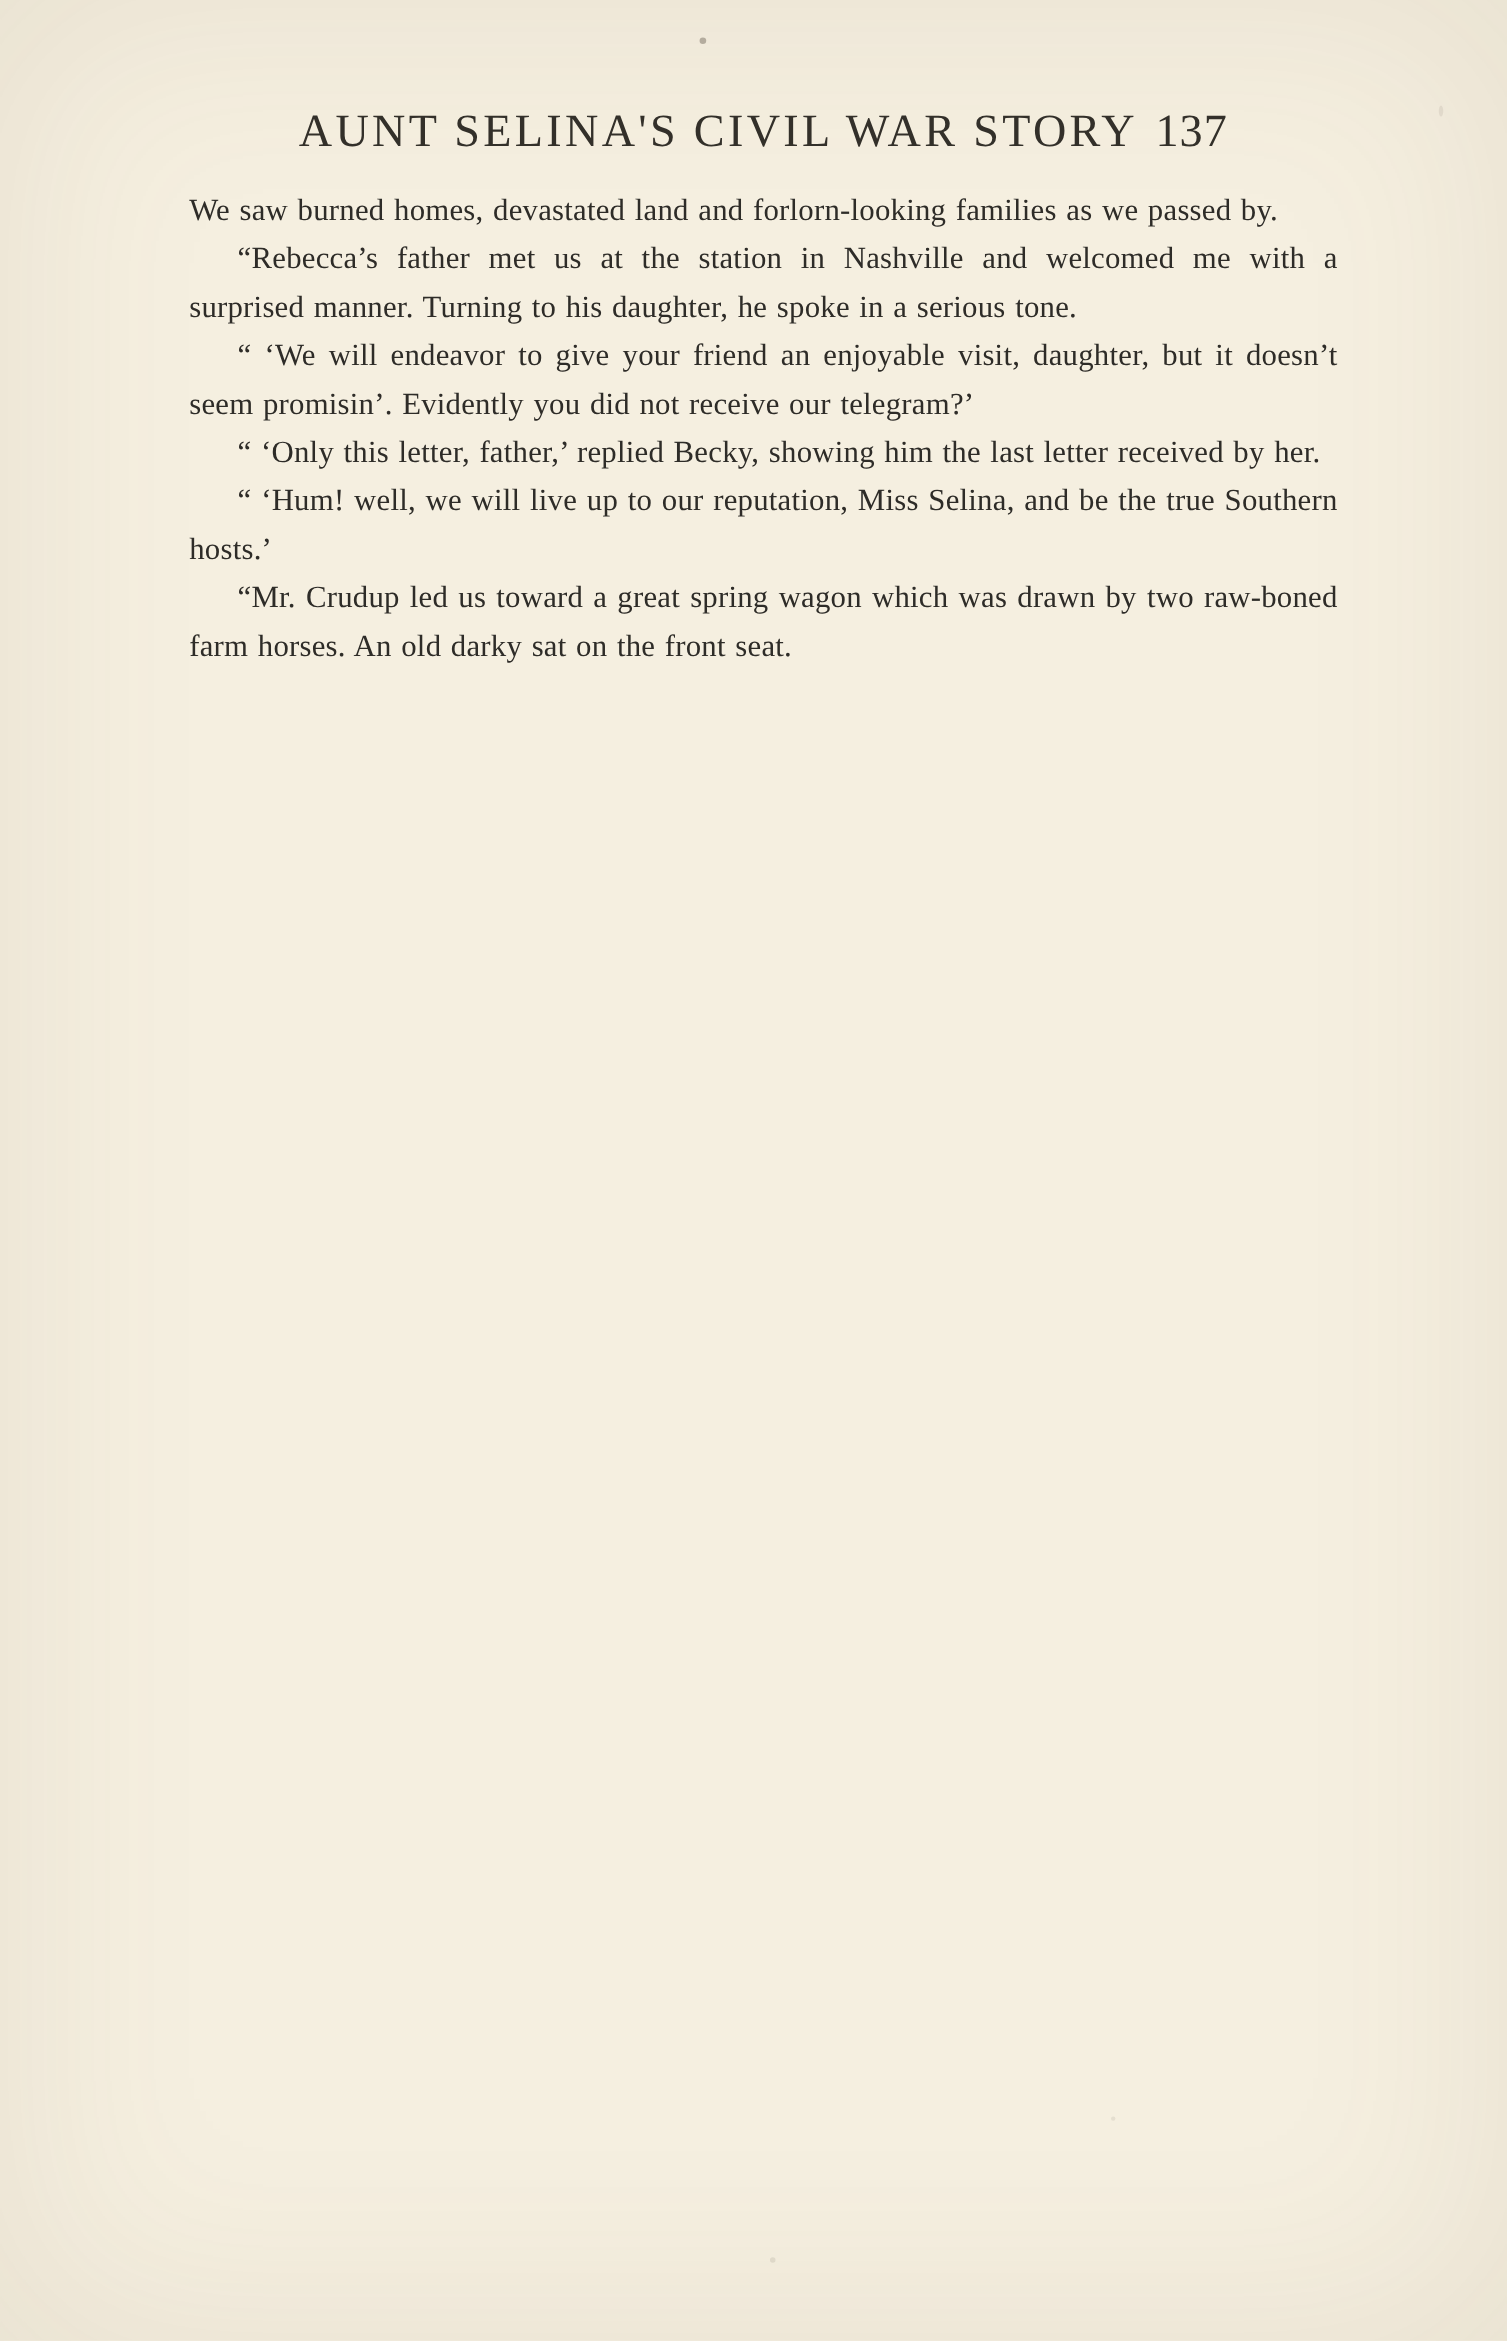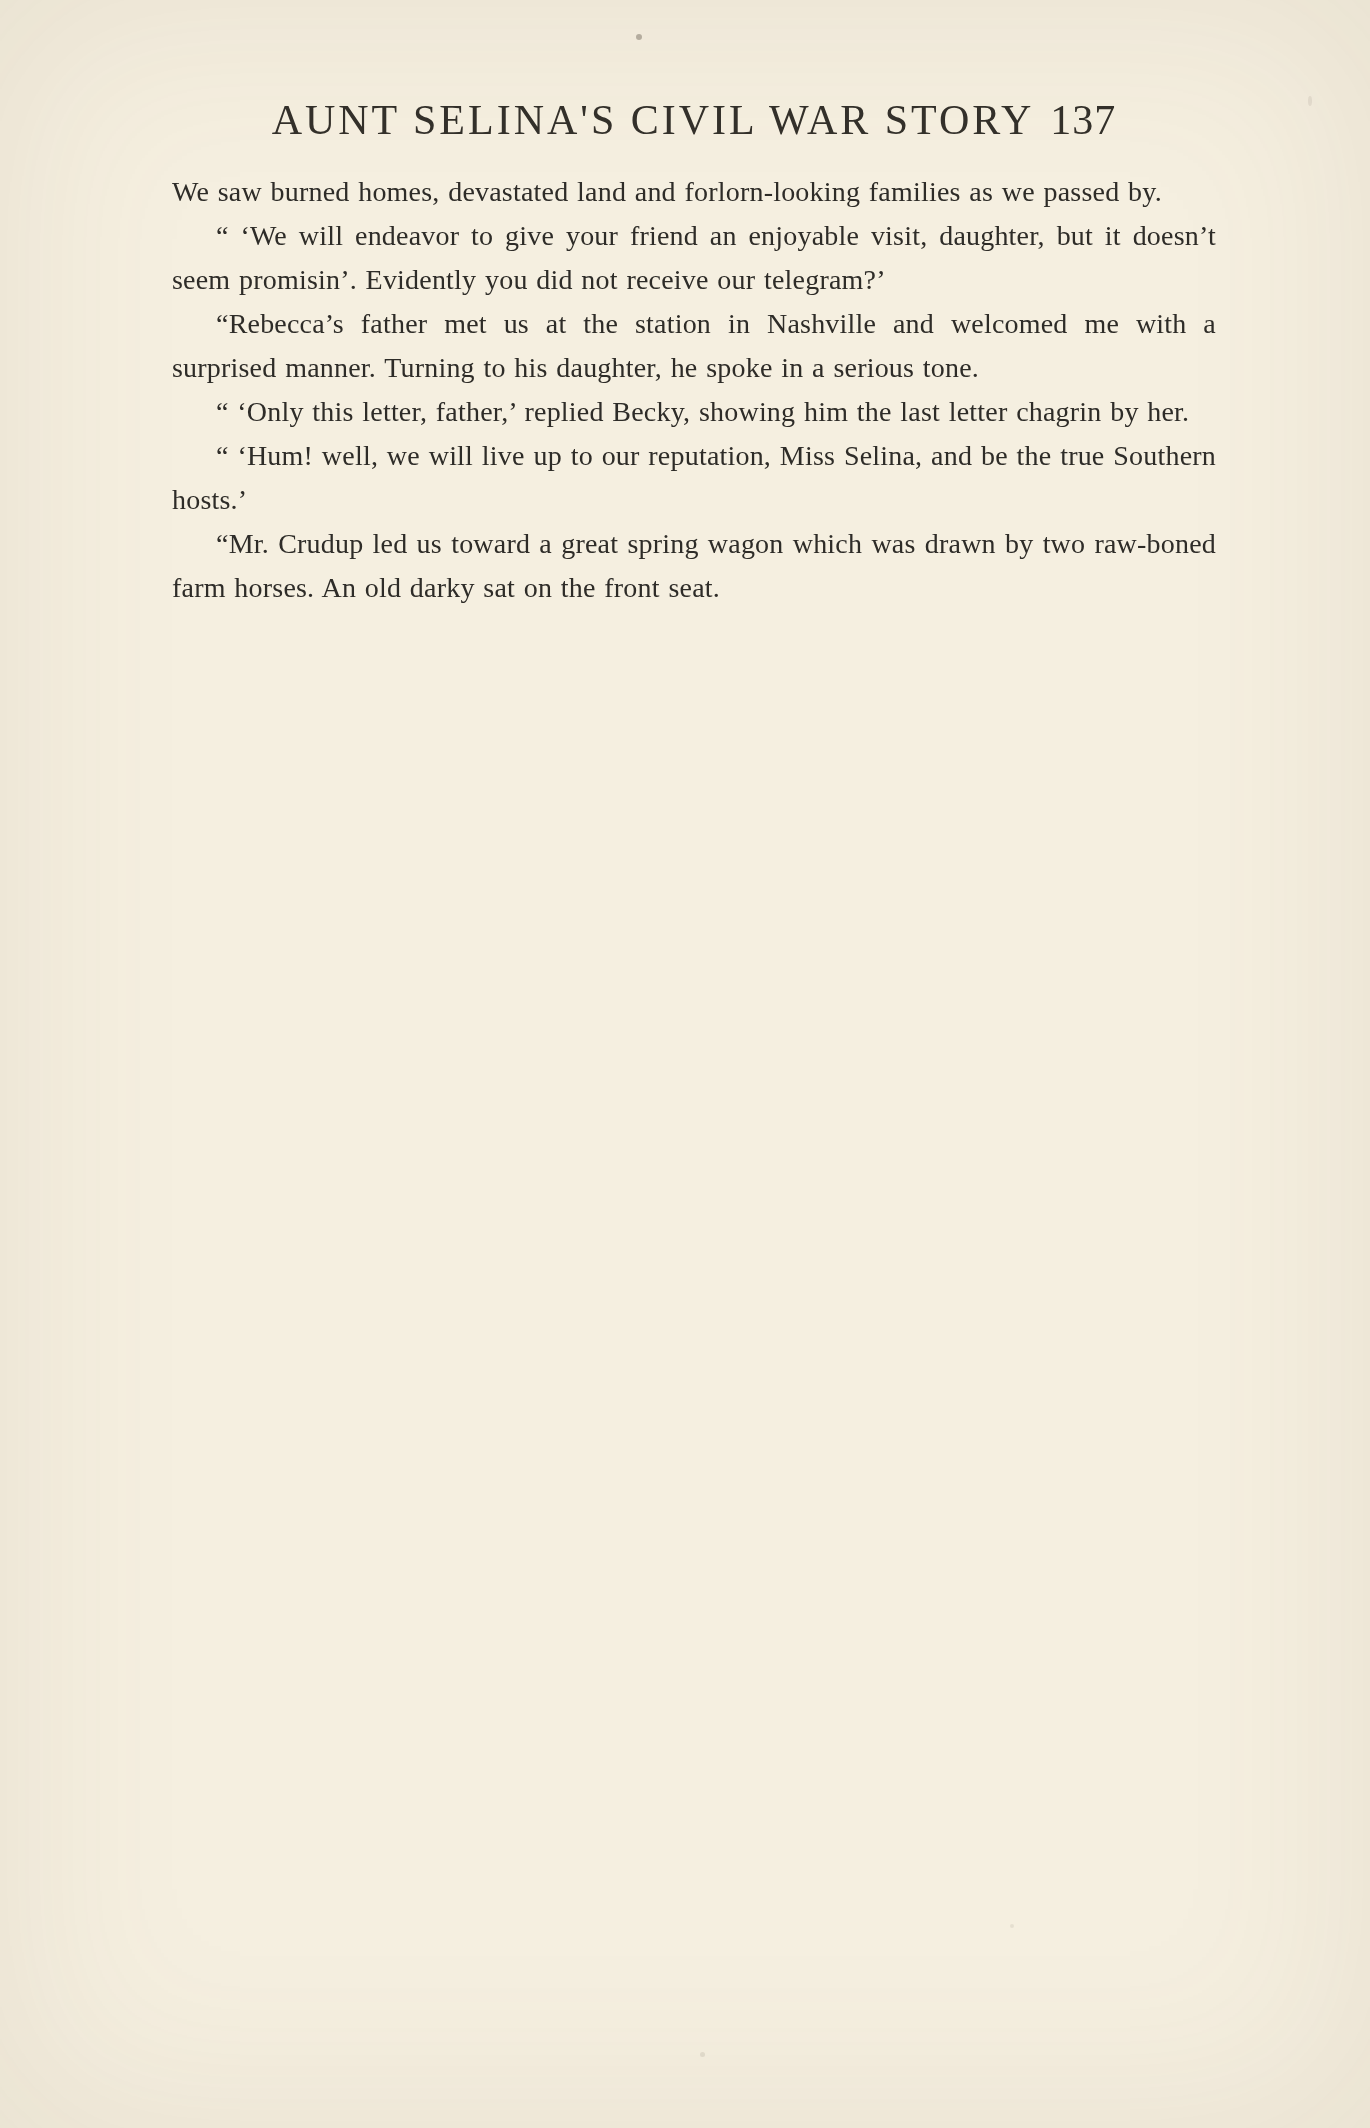--- a/index.html
+++ b/index.html
@@ -74,21 +74,21 @@
   <div class="artifact a4"></div>
 
   <div class="text-col">
 
     <div class="header">
       <span class="title">AUNT SELINA'S CIVIL WAR STORY</span><span class="page-num">137</span>
     </div>
 
     <div id="page-body">
         <p class="para no-indent"><span>We saw burned homes, devastated land and forlorn-looking families as we passed by.</span></p>
+        <p class="para"><span>“Rebecca’s father met us at the station in Nashville and welcomed me with a surprised manner.  Turning to his daughter, he spoke in a serious tone.</span></p>
         <p class="para"><span>“ ‘We will endeavor to give your friend an enjoyable visit, daughter, but it doesn’t seem promisin’.  Evidently you did not receive our telegram?’</span></p>
-        <p class="para"><span>“Rebecca’s father met us at the station in Nashville and welcomed me with a surprised manner.  Turning to his daughter, he spoke in a serious tone.</span></p>
-        <p class="para"><span>“ ‘Only this letter, father,’ replied Becky, showing him the last letter chagrin by her.</span></p>
+        <p class="para"><span>“ ‘Only this letter, father,’ replied Becky, showing him the last letter received by her.</span></p>
         <p class="para"><span>“ ‘Hum! well, we will live up to our reputation, Miss Selina, and be the true Southern hosts.’</span></p>
         <p class="para"><span>“Mr. Crudup led us toward a great spring wagon which was drawn by two raw-boned farm horses.  An old darky sat on the front seat.</span></p>
       </div>
 
   </div>
 </div>
 
 </body></html>

